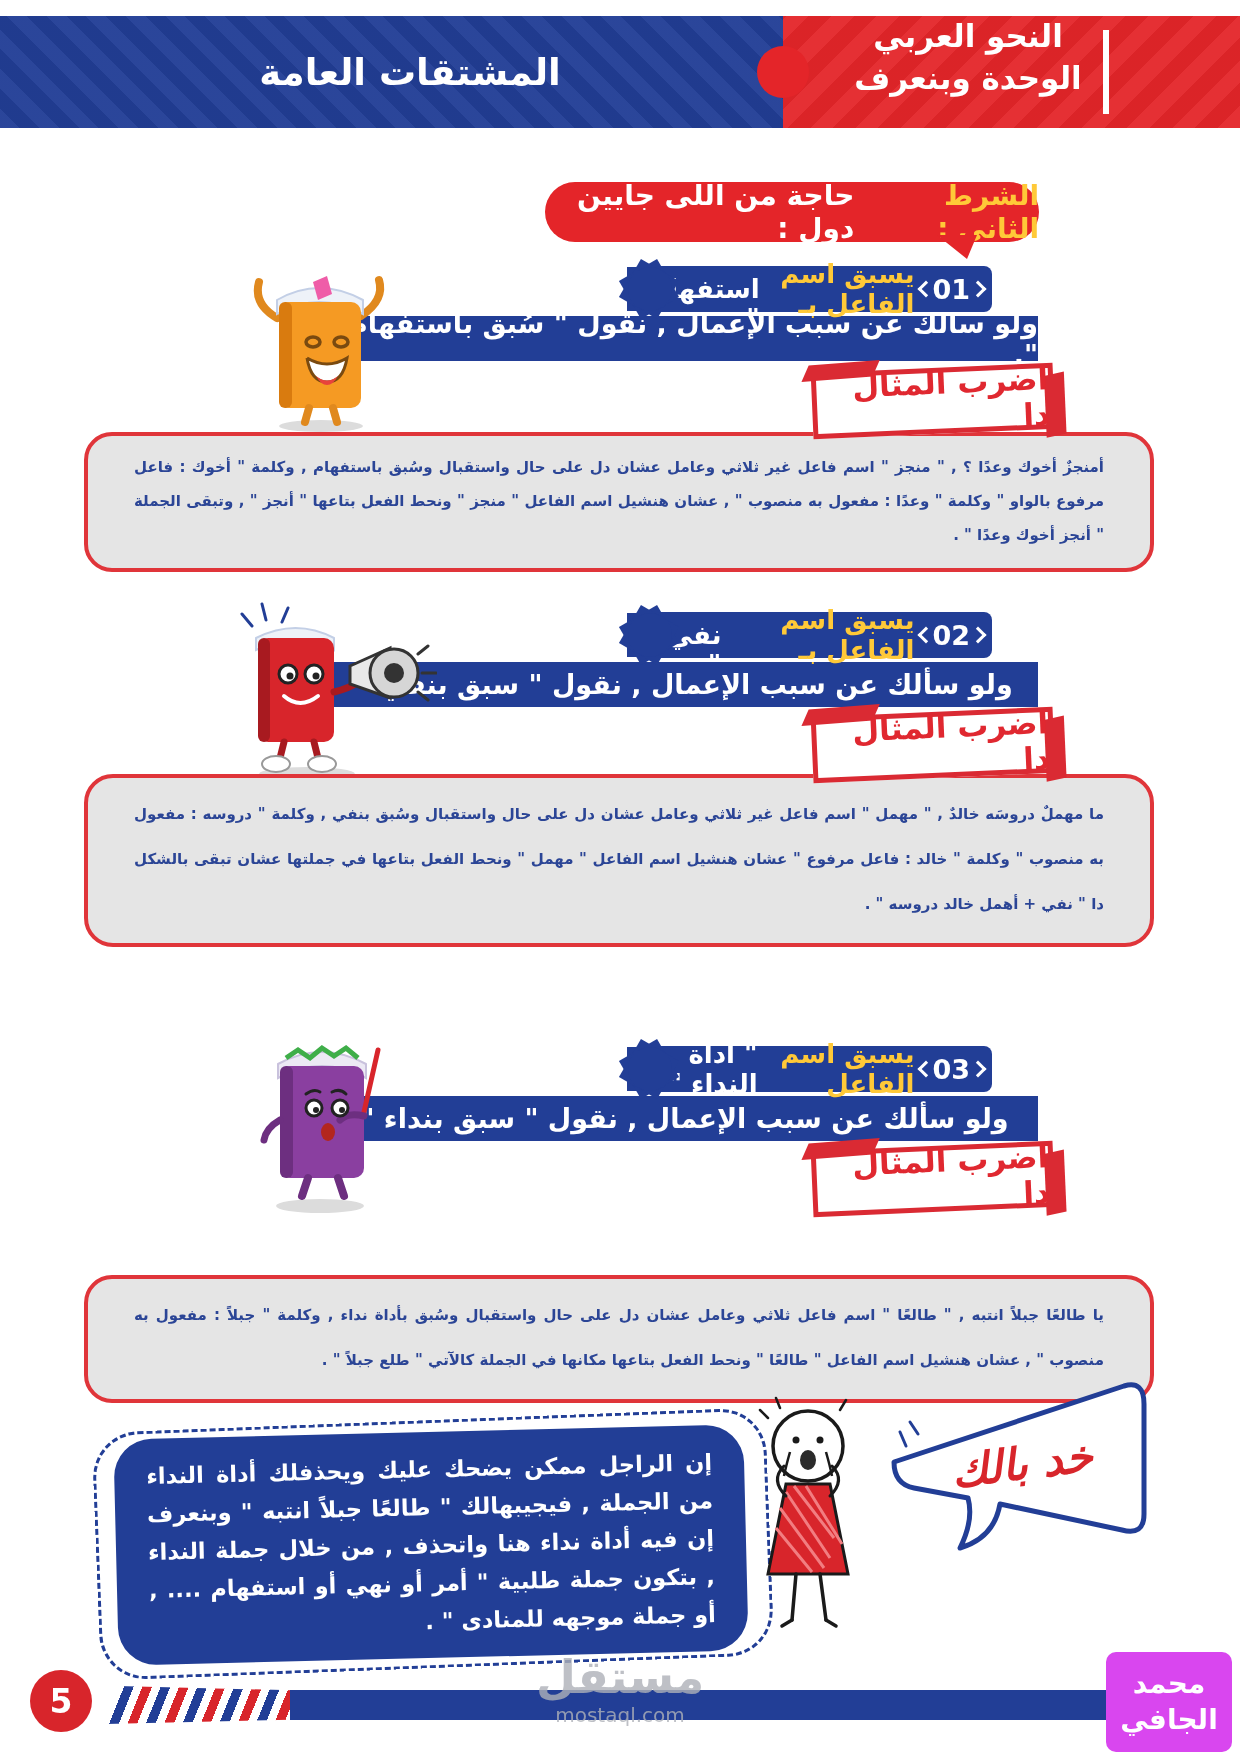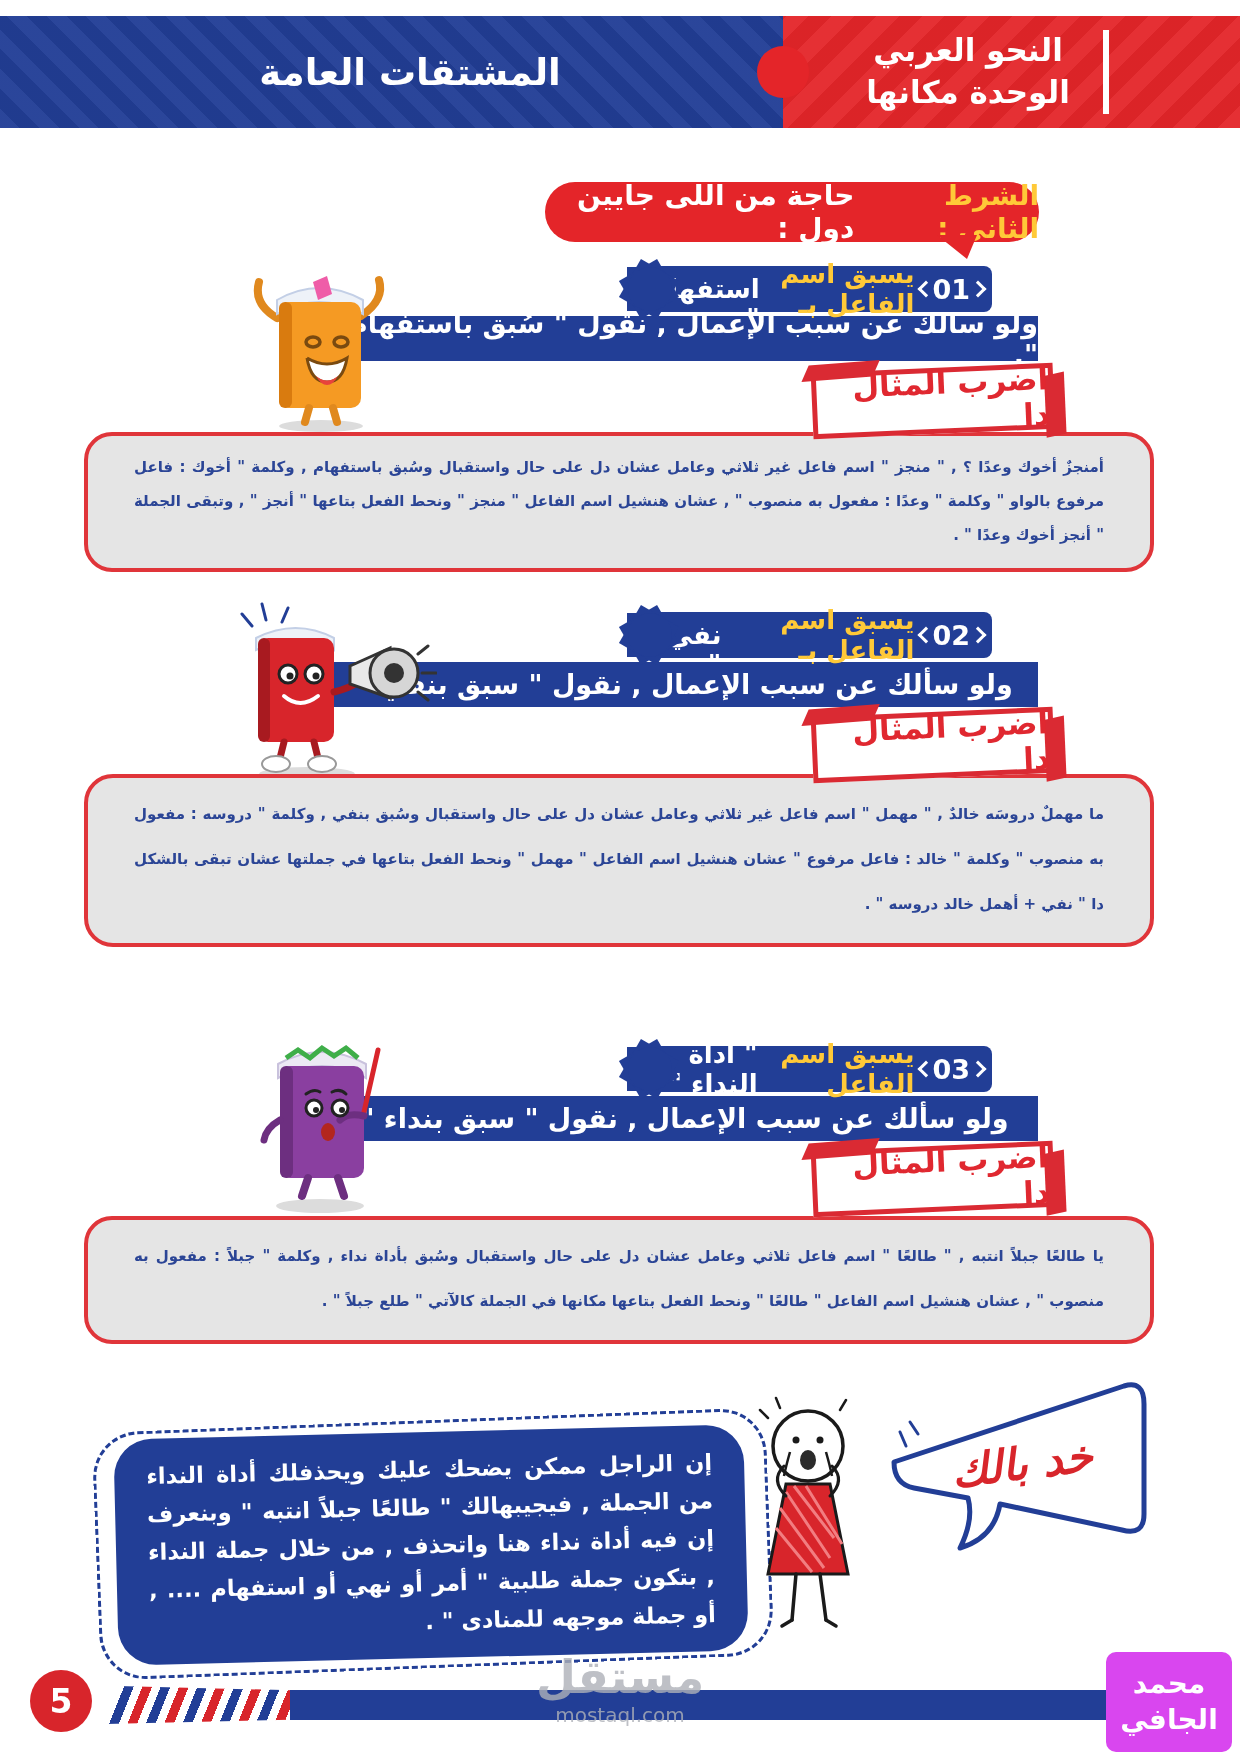--- a/index.html
+++ b/index.html
@@ -8,21 +8,21 @@
 
   
   .header{position:absolute;left:0;top:16px;width:1240px;height:112px;background:#223e96;
           background-image:repeating-linear-gradient(45deg,rgba(255,255,255,.04) 0 14px,rgba(0,0,0,.05) 14px 28px);}
   .header-left-title{position:absolute;left:200px;top:0;width:420px;height:112px;display:flex;
           align-items:center;justify-content:center;color:#fff;font-weight:bold;font-size:37px;}
   .header-red{position:absolute;left:783px;top:0;width:457px;height:112px;background:#e42529;
           background-image:repeating-linear-gradient(-45deg,rgba(255,255,255,.05) 0 16px,rgba(0,0,0,.04) 16px 32px);}
   .header-red-bump{position:absolute;left:-26px;top:30px;width:52px;height:52px;background:#e42529;border-radius:50%;}
   .header-right-text{position:absolute;left:40px;top:0;width:290px;height:112px;display:flex;flex-direction:column;
-          justify-content:center;text-align:center;color:#fff;font-weight:bold;font-size:31px;line-height:1.35;}
+          text-align:center;color:#fff;font-weight:bold;font-size:31px;line-height:1.35;}
   .header-divider{position:absolute;left:320px;top:14px;width:6px;height:84px;background:#fff;}
 
   
   .intro{position:absolute;left:545px;top:182px;width:494px;height:60px;background:#e42529;border-radius:32px;
          display:flex;align-items:center;justify-content:center;gap:9px;font-weight:bold;font-size:28px;color:#fff;z-index:4;}
   .intro .intro-label{color:#ffc938;}
   .intro-tail{position:absolute;left:392px;bottom:-17px;width:40px;height:24px;background:#e42529;
          clip-path:polygon(100% 0,0 0,75% 100%);}
 
   
@@ -54,21 +54,21 @@
   .tag::after{content:'';position:absolute;left:-10px;top:-14px;width:70px;height:16px;background:#da2a33;
        transform:skewX(-28deg) rotate(-2deg);z-index:-1;}
   .tag1{top:368px;} .tag2{top:712px;} .tag3{top:1146px;}
 
   
   .ebox{position:absolute;left:84px;width:1070px;background:#e5e5e5;border:4px solid #e0353a;border-radius:28px;
         padding:14px 46px 16px;box-sizing:border-box;color:#2b4596;font-weight:bold;font-size:15px;
         text-align:justify;z-index:2;}
   .ebox1{top:432px;line-height:34px;}
   .ebox2{top:774px;line-height:45px;border-radius:29px;}
-  .ebox3{top:1216px;line-height:45px;}
+  .ebox3{top:1275px;line-height:45px;}
 
   
   .mascot{position:absolute;z-index:1;}
   .m1{left:233px;top:256px;width:172px;height:176px;}
   .m2{left:222px;top:596px;width:215px;height:186px;}
   .m3{left:228px;top:1016px;width:192px;height:198px;}
 
   
   .note-outer{position:absolute;left:96px;top:1420px;width:668px;height:242px;border:3px dashed #223e96;
         border-radius:46px;transform:rotate(-2.2deg);z-index:1;}
@@ -98,21 +98,21 @@
 <body>
 
 <div class="page">
 
   <div class="header">
     <div class="header-left-title">المشتقات العامة</div>
     <div class="header-red">
       <span class="header-red-bump"></span>
       <div class="header-right-text">
         <span>النحو العربي</span>
-        <span>الوحدة مكانها</span>
+        <span>الوحدة وبنعرف</span>
       </div>
       <span class="header-divider"></span>
     </div>
   </div>
 
   <div class="intro">
     <span class="intro-label">الشرط الثاني :</span>
     <span>حاجة من اللى جايين دول :</span>
     <span class="intro-tail"></span>
   </div>

